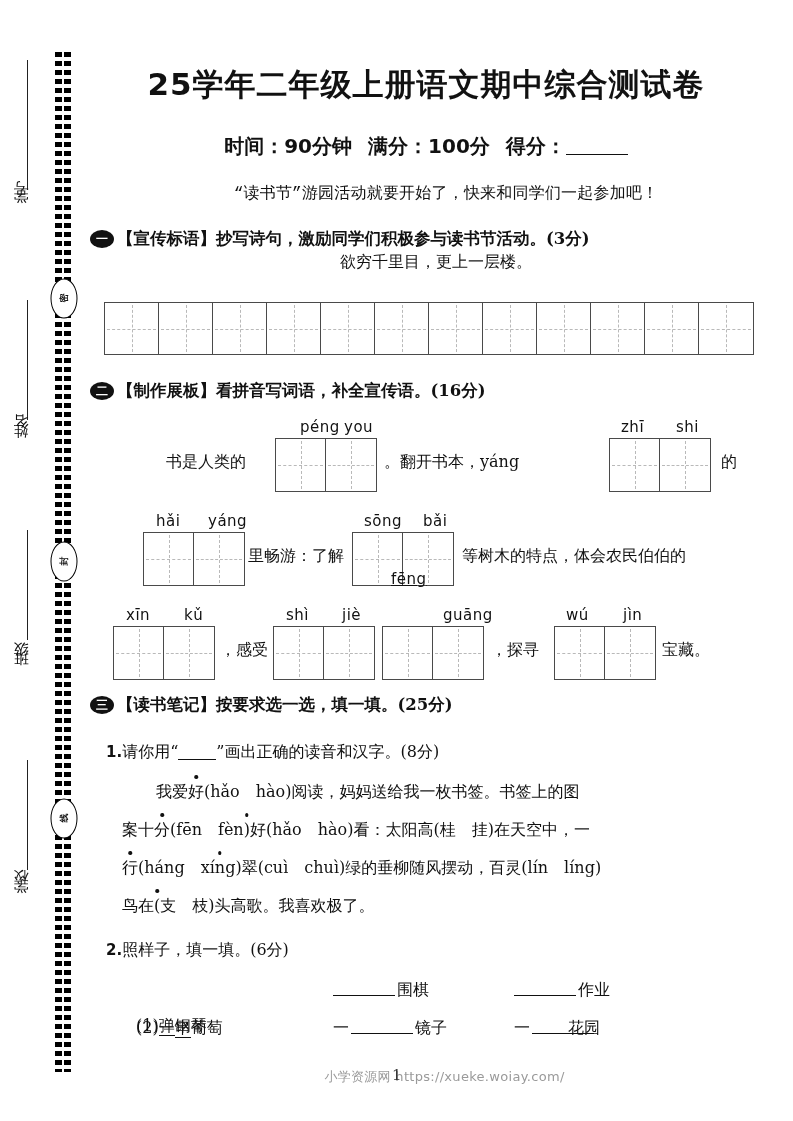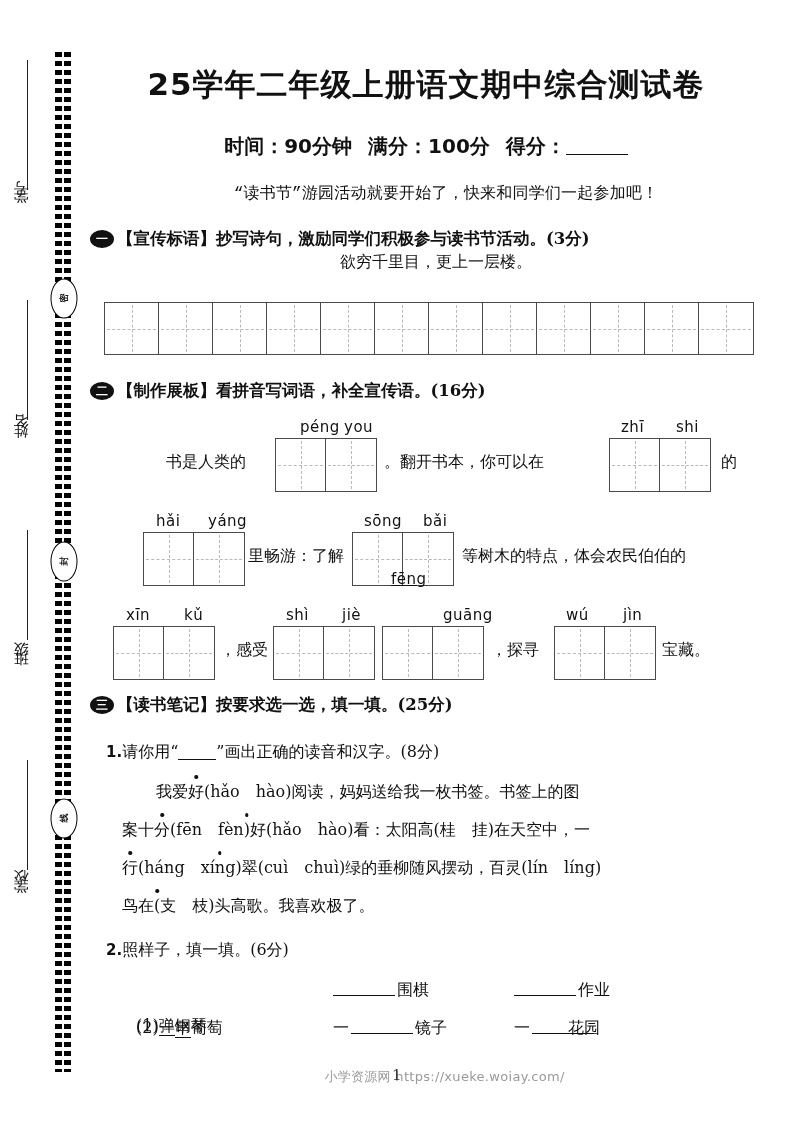--- a/index.html
+++ b/index.html
@@ -175,21 +175,21 @@
     <span class="secnum">二</span><span>【制作展板】看拼音写词语，补全宣传语。(16分)</span>
   </div>
 
   <div class="inline-cn" style="left:70px;top:452px;">书是人类的</div>
   <div class="pybox" style="left:184px;top:418px;margin-left:20px;">péng</div>
   <div class="pybox" style="left:248px;top:418px;">you</div>
   <div class="grid-row answer-grid" style="left:179px;top:438px;">
       <div class="cell" style="width: 50px; height: 52px;"></div>
       <div class="cell" style="width: 50px; height: 52px;"></div>
     </div>
-  <div class="inline-cn" style="left:288px;top:452px;">。翻开书本，你可以在</div>
+  <div class="inline-cn" style="left:288px;top:452px;">。翻开书本，yáng</div>
   <div class="pybox" style="left:525px;top:418px;">zhī</div>
   <div class="pybox" style="left:580px;top:418px;">shi</div>
   <div class="grid-row answer-grid" style="left:513px;top:438px;">
       <div class="cell" style="width: 50px; height: 52px;"></div>
       <div class="cell" style="width: 50px; height: 52px;"></div>
     </div>
   <div class="inline-cn" style="left:625px;top:452px;">的</div>
 
   <div class="pybox" style="left:60px;top:512px;">hǎi</div>
   <div class="pybox" style="left:112px;top:512px;">yáng</div>

